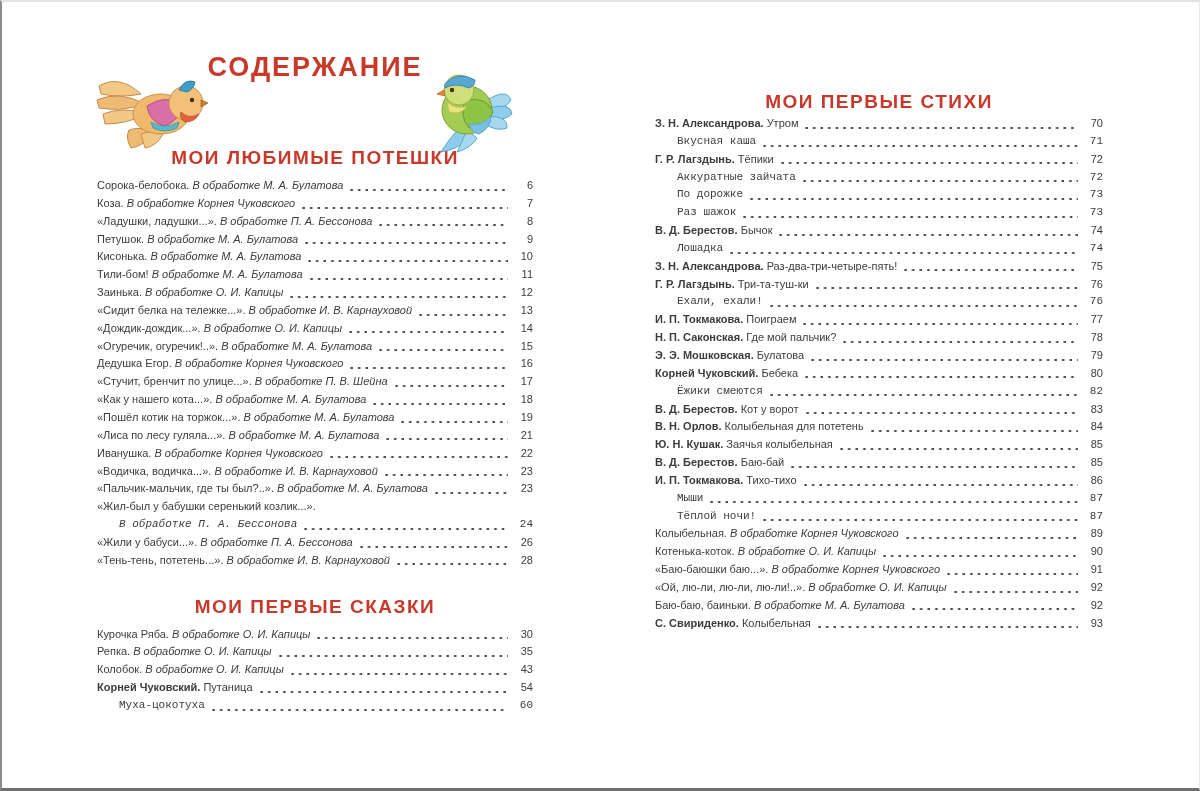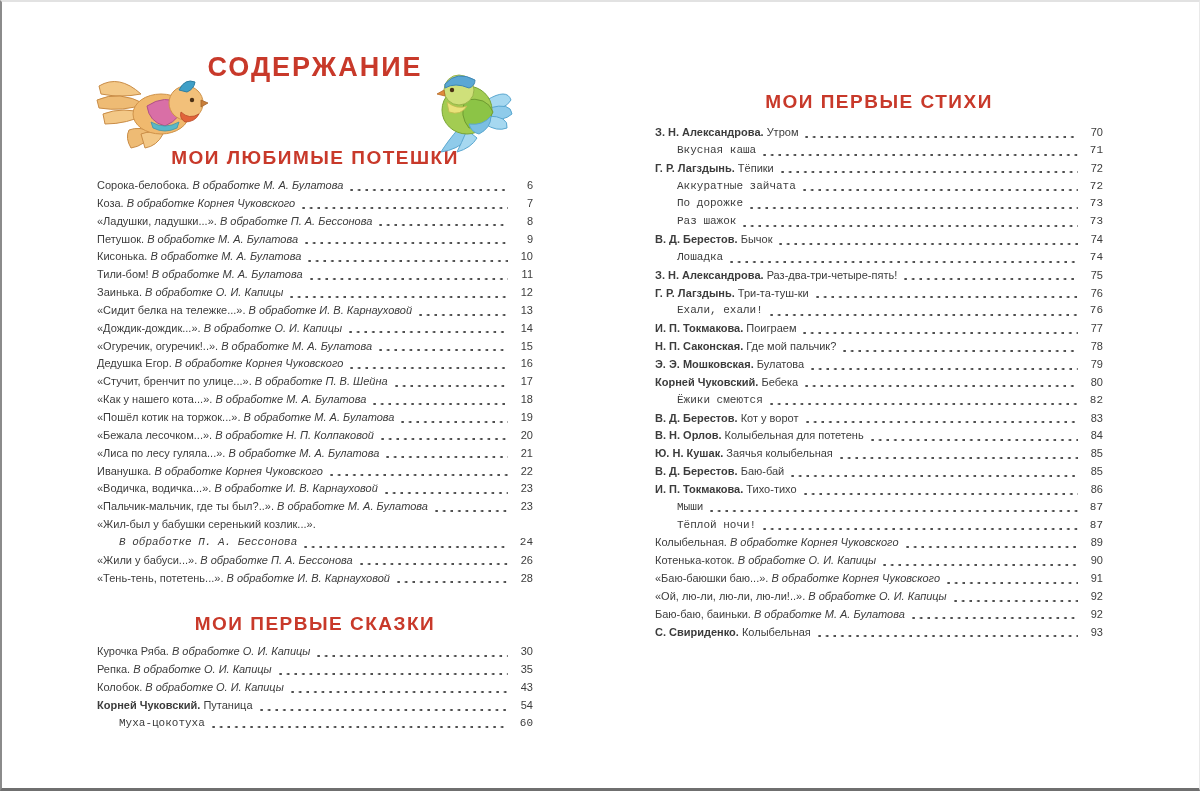--- a/index.html
+++ b/index.html
@@ -37,21 +37,21 @@
   .section-heading{
     text-align:center;
     font-size:19px;
     font-weight:bold;
     letter-spacing:1.5px;
     color:#c8392a;
     line-height:24px;
     margin:0 0 7px 0;
   }
   .section + .section .section-heading{margin-top:25px;}
-  .page-right .section-heading{margin-top:90px;margin-bottom:10px;}
+  .page-right .section-heading{margin-top:90px;margin-bottom:1px;}
   .row{
     display:flex;
     height:17.85px;
     line-height:17.85px;
     font-size:11px;
     white-space:nowrap;
     overflow:hidden;
   }
   .row.indent{padding-left:22px;font-family:Liberation Mono, monospace;}
   .row .a{font-weight:bold;}
@@ -129,21 +129,20 @@
           <div class="row"><span class="t">Кисонька.</span>&nbsp;<span class="n">В обработке М. А. Булатова</span><span class="leader"></span><span class="pg">10</span></div>
           <div class="row"><span class="t">Тили-бом!</span>&nbsp;<span class="n">В обработке М. А. Булатова</span><span class="leader"></span><span class="pg">11</span></div>
           <div class="row"><span class="t">Заинька.</span>&nbsp;<span class="n">В обработке О. И. Капицы</span><span class="leader"></span><span class="pg">12</span></div>
           <div class="row"><span class="t">«Сидит белка на тележке...».</span>&nbsp;<span class="n">В обработке И. В. Карнауховой</span><span class="leader"></span><span class="pg">13</span></div>
           <div class="row"><span class="t">«Дождик-дождик...».</span>&nbsp;<span class="n">В обработке О. И. Капицы</span><span class="leader"></span><span class="pg">14</span></div>
           <div class="row"><span class="t">«Огуречик, огуречик!..».</span>&nbsp;<span class="n">В обработке М. А. Булатова</span><span class="leader"></span><span class="pg">15</span></div>
           <div class="row"><span class="t">Дедушка Егор.</span>&nbsp;<span class="n">В обработке Корнея Чуковского</span><span class="leader"></span><span class="pg">16</span></div>
           <div class="row"><span class="t">«Стучит, бренчит по улице...».</span>&nbsp;<span class="n">В обработке П. В. Шейна</span><span class="leader"></span><span class="pg">17</span></div>
           <div class="row"><span class="t">«Как у нашего кота...».</span>&nbsp;<span class="n">В обработке М. А. Булатова</span><span class="leader"></span><span class="pg">18</span></div>
           <div class="row"><span class="t">«Пошёл котик на торжок...».</span>&nbsp;<span class="n">В обработке М. А. Булатова</span><span class="leader"></span><span class="pg">19</span></div>
-          <div class="row"><span class="t">«Бежала лесочком...».</span>&nbsp;<span class="n">В обработке Н. П. Колпаковой</span><span class="leader"></span><span class="pg">20</span></div>
           <div class="row"><span class="t">«Лиса по лесу гуляла...».</span>&nbsp;<span class="n">В обработке М. А. Булатова</span><span class="leader"></span><span class="pg">21</span></div>
           <div class="row"><span class="t">Иванушка.</span>&nbsp;<span class="n">В обработке Корнея Чуковского</span><span class="leader"></span><span class="pg">22</span></div>
           <div class="row"><span class="t">«Водичка, водичка...».</span>&nbsp;<span class="n">В обработке И. В. Карнауховой</span><span class="leader"></span><span class="pg">23</span></div>
           <div class="row"><span class="t">«Пальчик-мальчик, где ты был?..».</span>&nbsp;<span class="n">В обработке М. А. Булатова</span><span class="leader"></span><span class="pg">23</span></div>
           <div class="row">
             <span class="t">«Жил-был у бабушки серенький козлик...».</span>
           </div>
           <div class="row indent">
             <span class="n">В обработке П. А. Бессонова</span>
             <span class="leader"></span>

